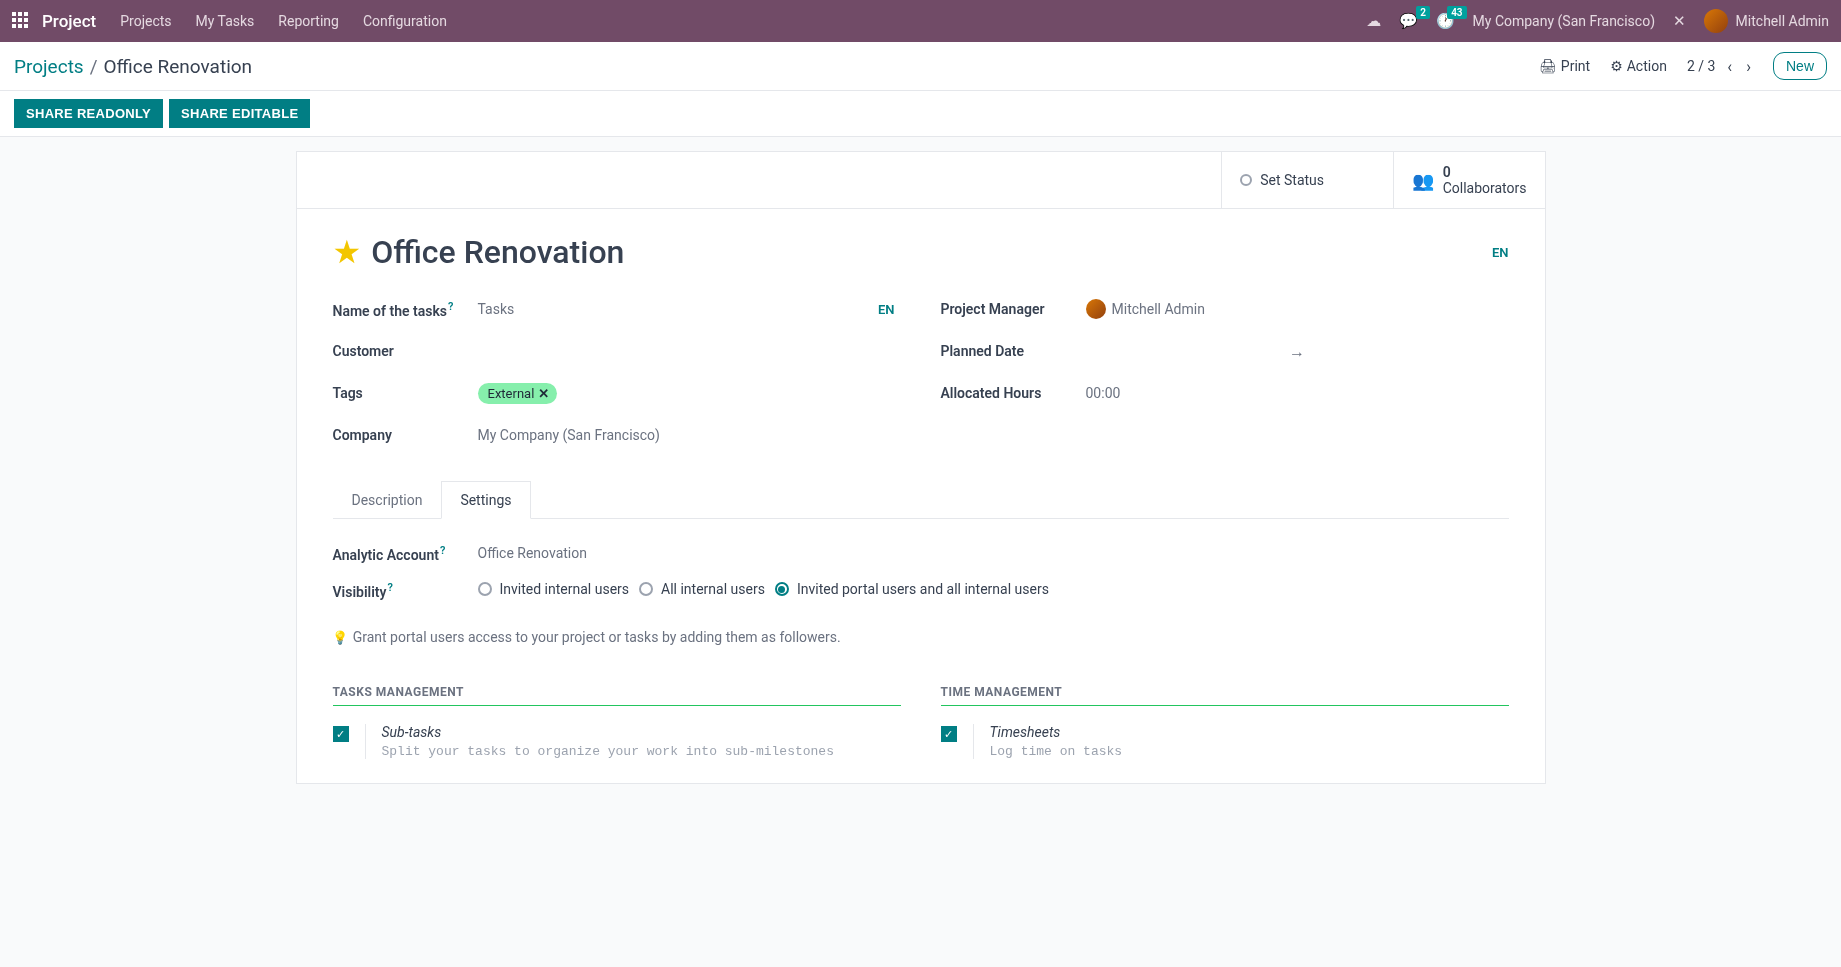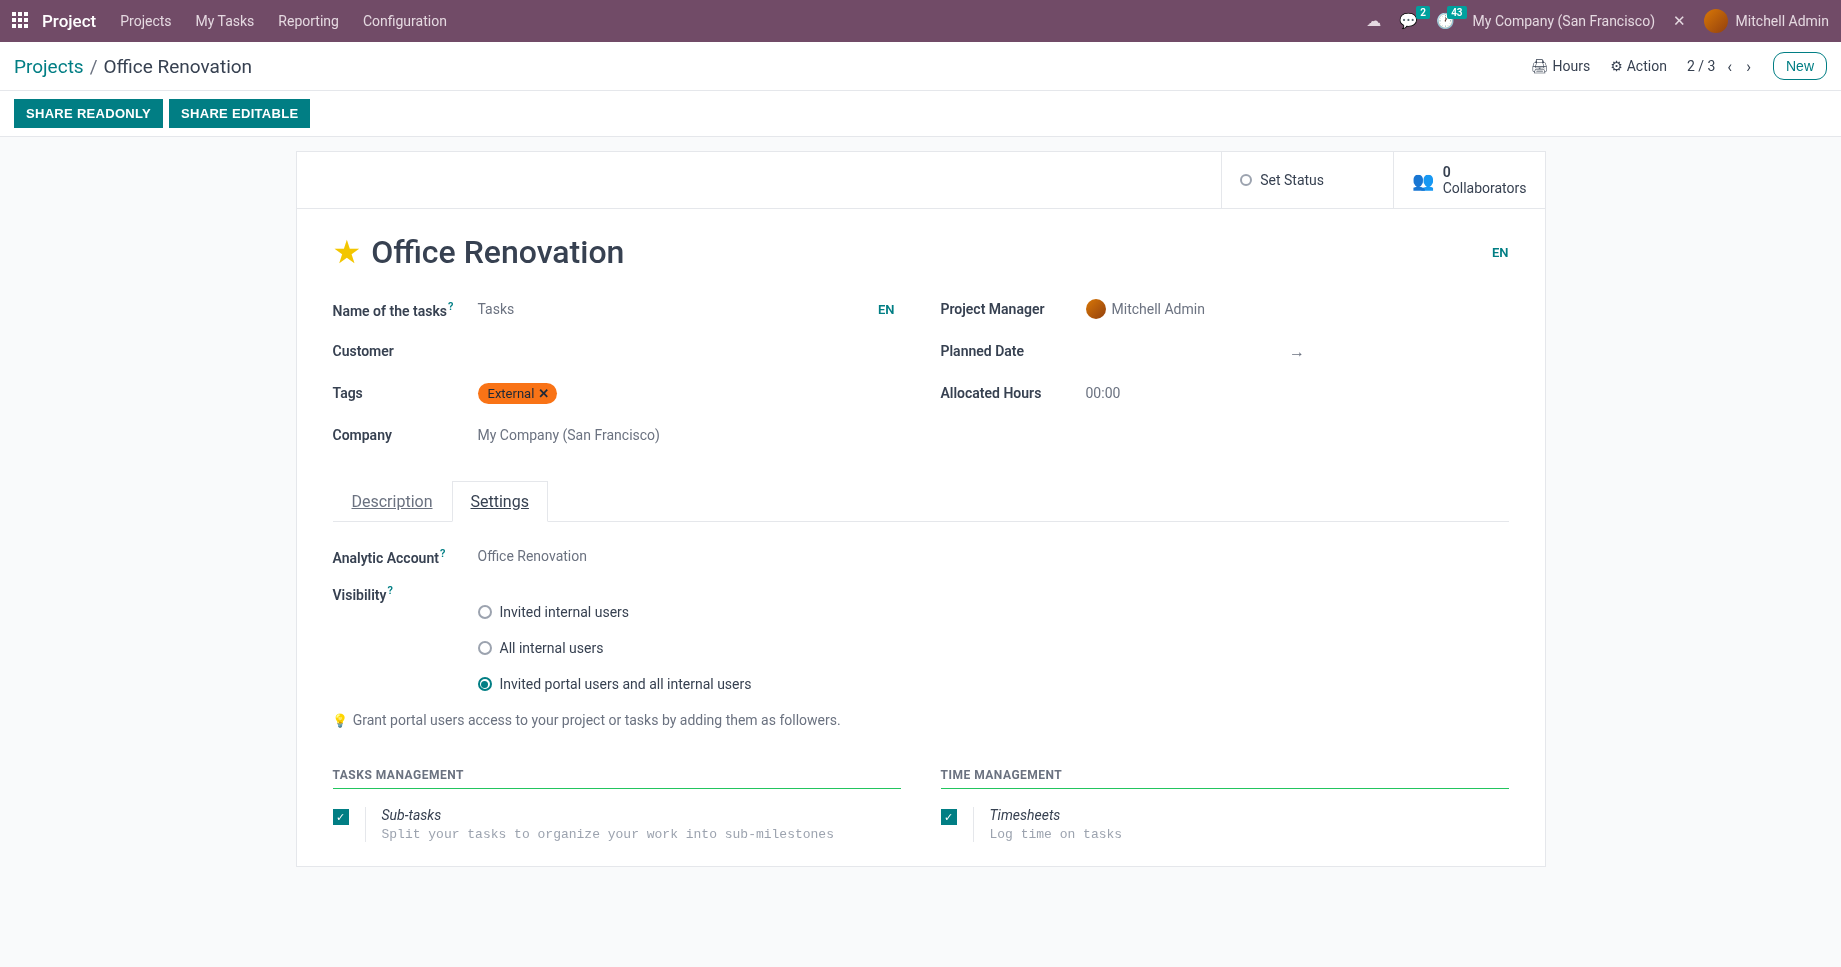--- a/index.html
+++ b/index.html
@@ -47,31 +47,31 @@
 .star { color: #f3c600; font-size: 32px; cursor: pointer; }
 .title { font-size: 32px; font-weight: 500; color: #374151; }
 .lang-badge { color: #017e84; font-weight: 600; font-size: 13px; cursor: pointer; }
 
 .form-grid { display: grid; grid-template-columns: 1fr 1fr; gap: 0 40px; }
 .field-row { display: flex; align-items: center; margin-bottom: 14px; min-height: 28px; }
 .field-label { width: 145px; font-weight: 600; color: #374151; font-size: 14px; flex-shrink: 0; }
 .field-label .help { color: #017e84; font-size: 11px; vertical-align: super; cursor: help; margin-left: 1px; }
 .field-value { flex: 1; color: #6b7280; font-size: 14px; display: flex; align-items: center; gap: 6px; }
 .field-lang { color: #017e84; font-weight: 600; font-size: 13px; cursor: pointer; margin-left: auto; padding-right: 6px;}
-.tag-chip { background: #f97316; color: #1f2937; padding: 3px 8px 3px 10px; border-radius: 11px; font-size: 13px; display: inline-flex; align-items: center; gap: 4px; }
+.tag-chip { background: #86efac; color: #1f2937; padding: 3px 8px 3px 10px; border-radius: 11px; font-size: 13px; display: inline-flex; align-items: center; gap: 4px; }
 .tag-chip .x { cursor: pointer; font-weight: 600; font-size: 13px; }
 .small-avatar { width: 20px; height: 20px; border-radius: 50%; background: linear-gradient(135deg,#d97706,#92400e); display: inline-block; }
 .arrow-right { color: #6b7280; font-size: 16px; }
 
 .tabs { display: flex; margin-top: 18px; border-bottom: 1px solid #e5e7eb; }
-.tab { padding: 10px 18px; font-size: 16px; color: #6b7280; cursor: pointer; border: 1px solid transparent; border-bottom: none; text-decoration: underline; }
+.tab { padding: 10px 18px; font-size: 14px; color: #6b7280; cursor: pointer; border: 1px solid transparent; border-bottom: none; }
 .tab.active { color: #374151; border-color: #e5e7eb; background: #fff; margin-bottom: -1px; border-bottom: 1px solid #fff; }
 
 .tab-content { padding-top: 20px; }
-.radio-group { display: flex; flex-direction: column; gap: 20px; margin-top: 20px; }
+.radio-group { display: flex; gap: 10px; }
 .radio-item { display: flex; align-items: center; gap: 8px; cursor: pointer; }
 .radio { width: 14px; height: 14px; border: 2px solid #9ca3af; border-radius: 50%; display: inline-flex; align-items: center; justify-content: center; }
 .radio.checked { border-color: #017e84; }
 .radio.checked::after { content: ''; width: 7px; height: 7px; background: #017e84; border-radius: 50%; }
 .radio-label { color: #374151; font-size: 14px; }
 .hint { color: #6b7280; font-size: 14px; margin-top: 20px; display: flex; align-items: center; gap: 4px; }
 .hint-icon { font-size: 13px; }
 
 .section-grid { display: grid; grid-template-columns: 1fr 1fr; gap: 0 40px; margin-top: 40px; }
 .section-title { font-size: 12px; font-weight: 700; color: #6b7280; letter-spacing: 0.5px; border-bottom: 1px solid #22c55e; padding-bottom: 6px; margin-bottom: 18px; }
@@ -122,21 +122,21 @@
 <div class="control-panel">
   <div class="cp-top">
     <div class="breadcrumb">
       <a>Projects</a>
       <span class="sep">/</span>
       <span class="current">Office Renovation</span>
     </div>
     <div class="cp-actions">
       <span class="cp-btn-text">
         <span>🖨</span>
-        <span>Hours</span>
+        <span>Print</span>
       </span>
       <span class="cp-btn-text">
         <span>⚙</span>
         <span>Action</span>
       </span>
       <div class="pager">
         <span>2 / 3</span>
         <span class="pager-nav">‹</span>
         <span class="pager-nav">›</span>
       </div>

